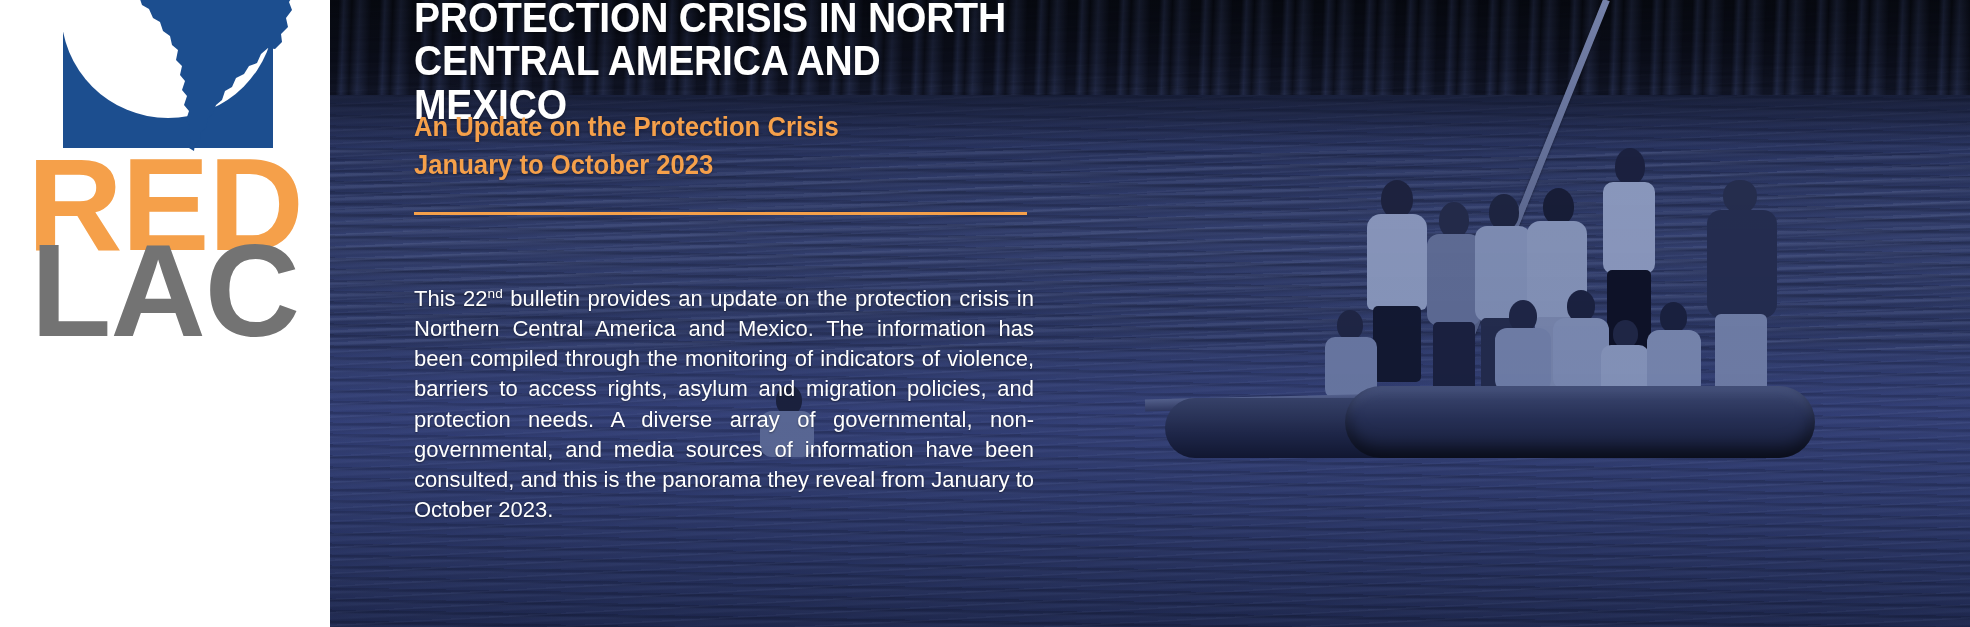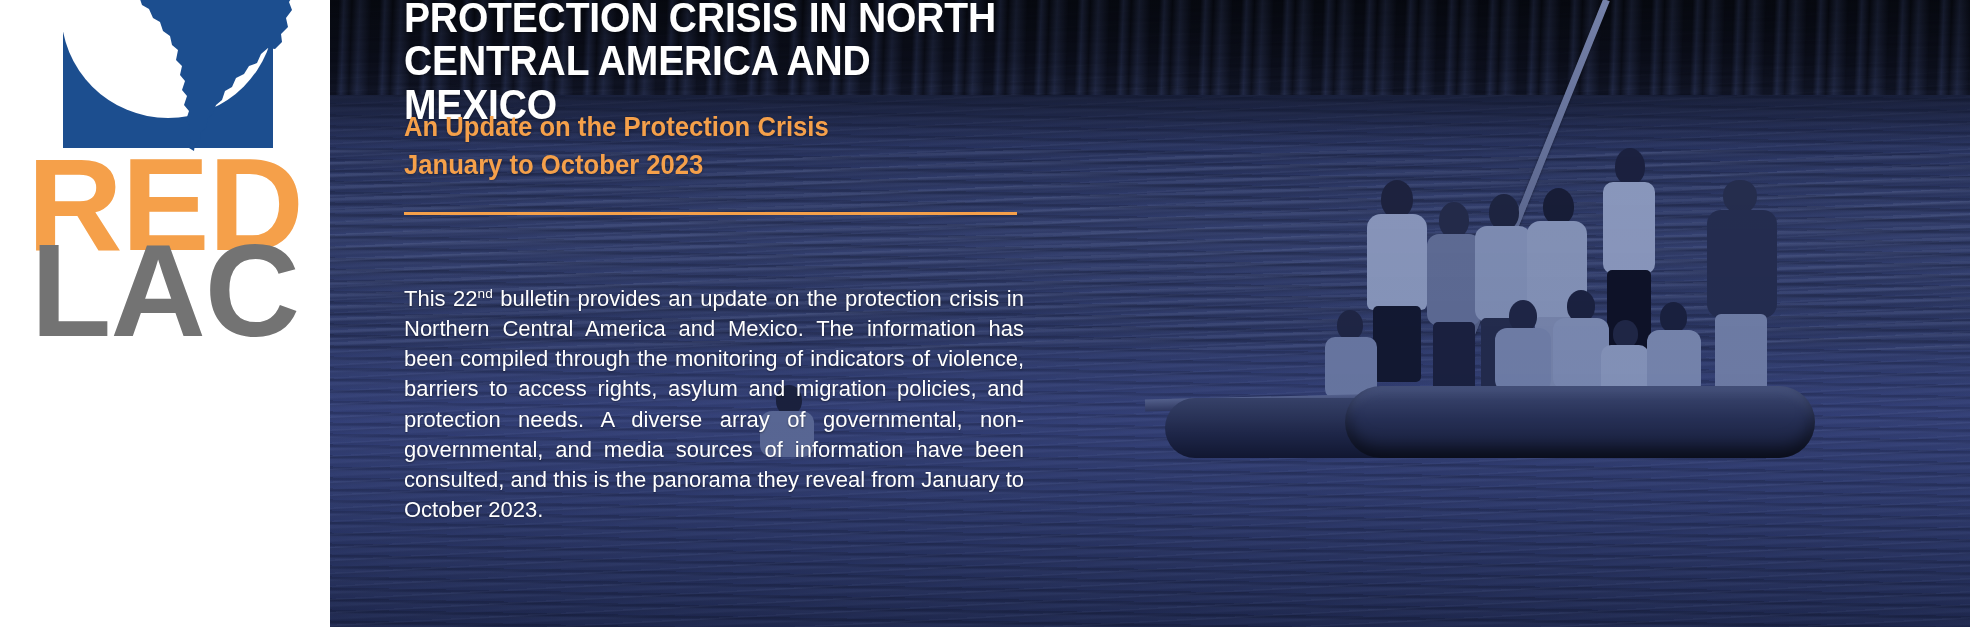--- a/index.html
+++ b/index.html
@@ -90,21 +90,21 @@
   .logo .mapwrap svg{display:block;width:100%;height:100%;}
   .logo .word-red, .logo .word-lac{
     position:absolute;left:0;width:330px;text-align:center;
     font-family:"Liberation Sans", sans-serif;
     font-weight:700;letter-spacing:-1px;line-height:.86;
   }
   .logo .word-red{top:166px;font-size:132px;color:#F5A04A;}
   .logo .word-lac{top:252px;font-size:132px;color:#737373;}
 
   
-  .content{position:absolute;left:404px;top:0;width:620px;height:627px;text-decoration:underline;}
+  .content{position:absolute;left:414px;top:0;width:620px;height:627px;text-decoration:underline;}
   .title{
     position:absolute;left:0;top:-4px;width:660px;
     color:#ffffff;font-weight:700;font-size:42px;line-height:1.03;
     letter-spacing:-.2px;
     transform:scaleX(.93);transform-origin:left top;
     text-shadow:0 1px 3px rgba(0,0,0,.35);
   }
   .subtitle{
     position:absolute;left:0;top:108px;width:660px;
     color:#F5A04A;font-weight:700;font-size:27px;line-height:1.42;

